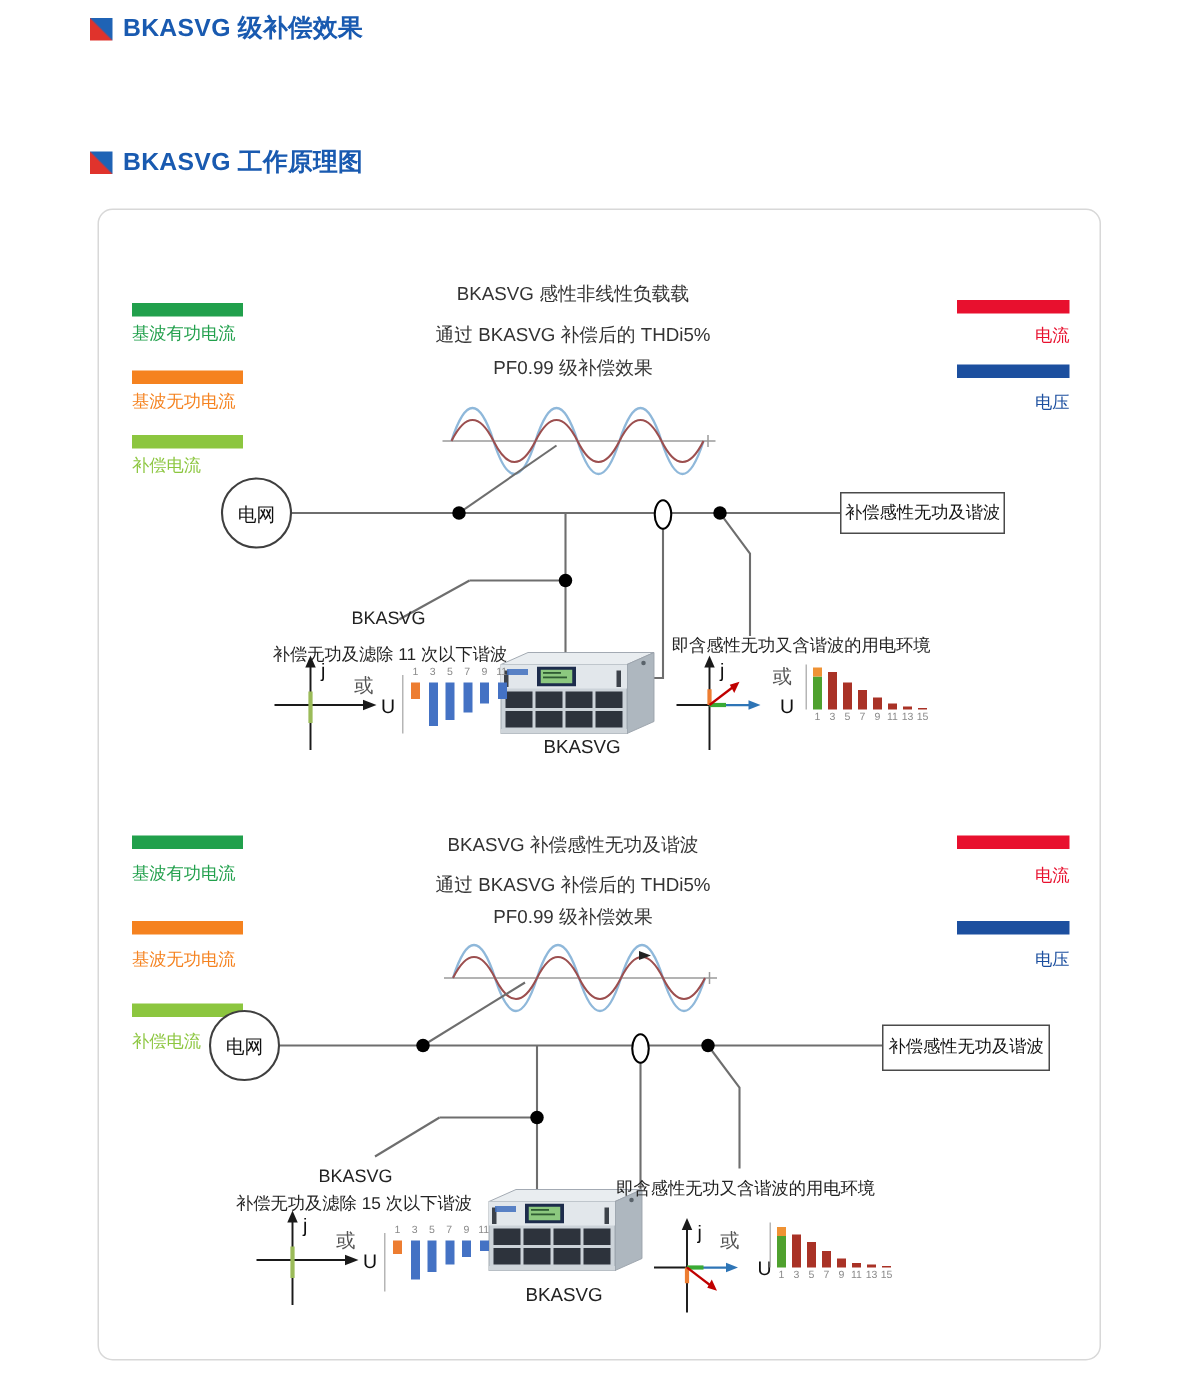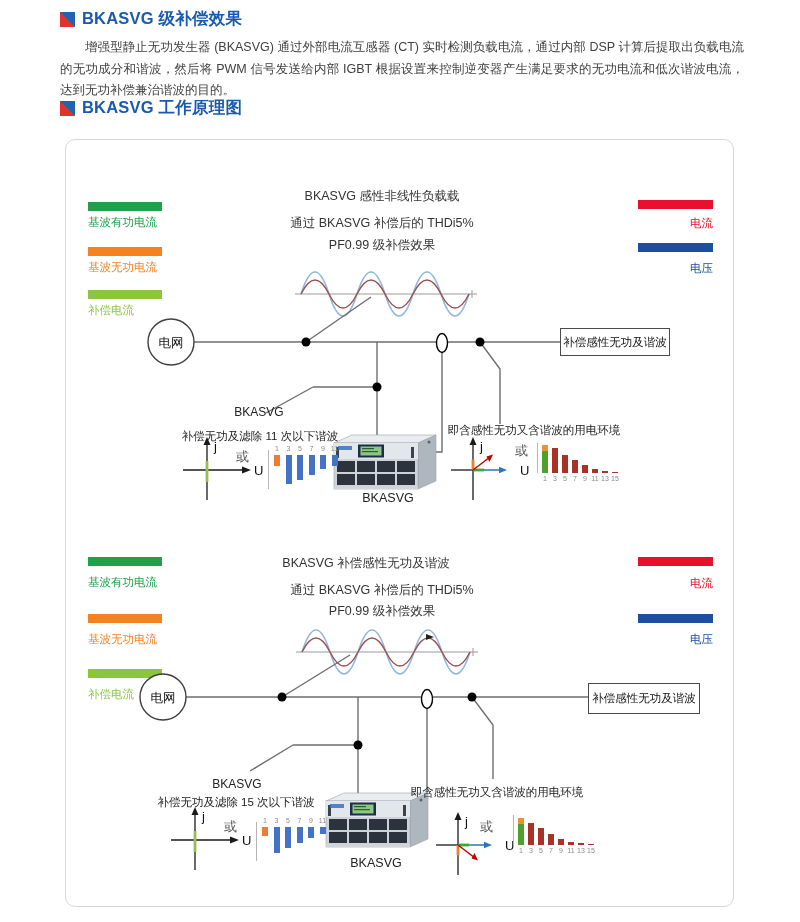--- a/index.html
+++ b/index.html
@@ -59,21 +59,20 @@
             <rect x="65" y="44" width="18" height="11"></rect>
         </g>
         <rect x="2" y="56" width="84" height="3" fill="#cfd5da"></rect>
         <circle cx="97" cy="12" r="1.5" fill="#5a636b"></circle>
       </symbol>
     </defs>
   </svg>
 
   <span class="sec-icon" style="top:12px"></span>
   <h1 class="sec-title" style="top:8px;margin:0">BKASVG 级补偿效果</h1>
-  <p class="intro" style="margin:0">增强型静止无功发生器 (BKASVG) 通过外部电流互感器 (CT) 实时检测负载电流，通过内部 DSP 计算后提取出负载电流的无功成分和谐波，然后将 PWM 信号发送给内部 IGBT 根据设置来控制逆变器产生满足要求的无功电流和低次谐波电流，达到无功补偿兼治谐波的目的。</p>
   <span class="sec-icon" style="top:101px"></span>
   <h2 class="sec-title" style="top:97px;margin:0">BKASVG 工作原理图</h2>
 
   <div class="panel-border"></div>
 
   <section>
     <div class="caption" style="left:252px;top:188px;width:260px">BKASVG 感性非线性负载载</div>
     <div class="caption" style="left:252px;top:215px;width:260px">通过 BKASVG 补偿后的 THDi5%</div>
     <div class="caption" style="left:252px;top:237px;width:260px">PF0.99 级补偿效果</div>
 
@@ -181,21 +180,21 @@
         <div class="bar-label" style="left: 51px; top: 35px; width: 16px;">11</div>
         <div class="bar" style="left: 56px; width: 6px; height: 4px; background: rgb(169, 50, 38); top: 29px;"></div>
         <div class="bar-label" style="left: 61px; top: 35px; width: 16px;">13</div>
         <div class="bar" style="left: 66px; width: 6px; height: 2px; background: rgb(169, 50, 38); top: 31px;"></div>
         <div class="bar-label" style="left: 71px; top: 35px; width: 16px;">15</div>
         <div class="bar" style="left: 76px; width: 6px; height: 1px; background: rgb(169, 50, 38); top: 32px;"></div>
       </div>
   </section>
 
   <section>
-    <div class="caption" style="left:236px;top:555px;width:260px">BKASVG 补偿感性无功及谐波</div>
+    <div class="caption" style="left:252px;top:555px;width:260px">BKASVG 补偿感性无功及谐波</div>
     <div class="caption" style="left:252px;top:582px;width:260px">通过 BKASVG 补偿后的 THDi5%</div>
     <div class="caption" style="left:252px;top:603px;width:260px">PF0.99 级补偿效果</div>
 
     <div class="legend-bar" style="left: 88px; top: 557px; background-color: rgb(33, 160, 76);"></div>
     <div class="legend-label" style="left: 88px; top: 575px; color: rgb(33, 160, 76);">基波有功电流</div>
     <div class="legend-bar" style="left: 88px; top: 614px; background-color: rgb(245, 130, 31);"></div>
     <div class="legend-label" style="left: 88px; top: 632px; color: rgb(245, 130, 31);">基波无功电流</div>
     <div class="legend-bar" style="left: 88px; top: 669px; background-color: rgb(140, 198, 63);"></div>
     <div class="legend-label" style="left: 88px; top: 687px; color: rgb(140, 198, 63);">补偿电流</div>
 

